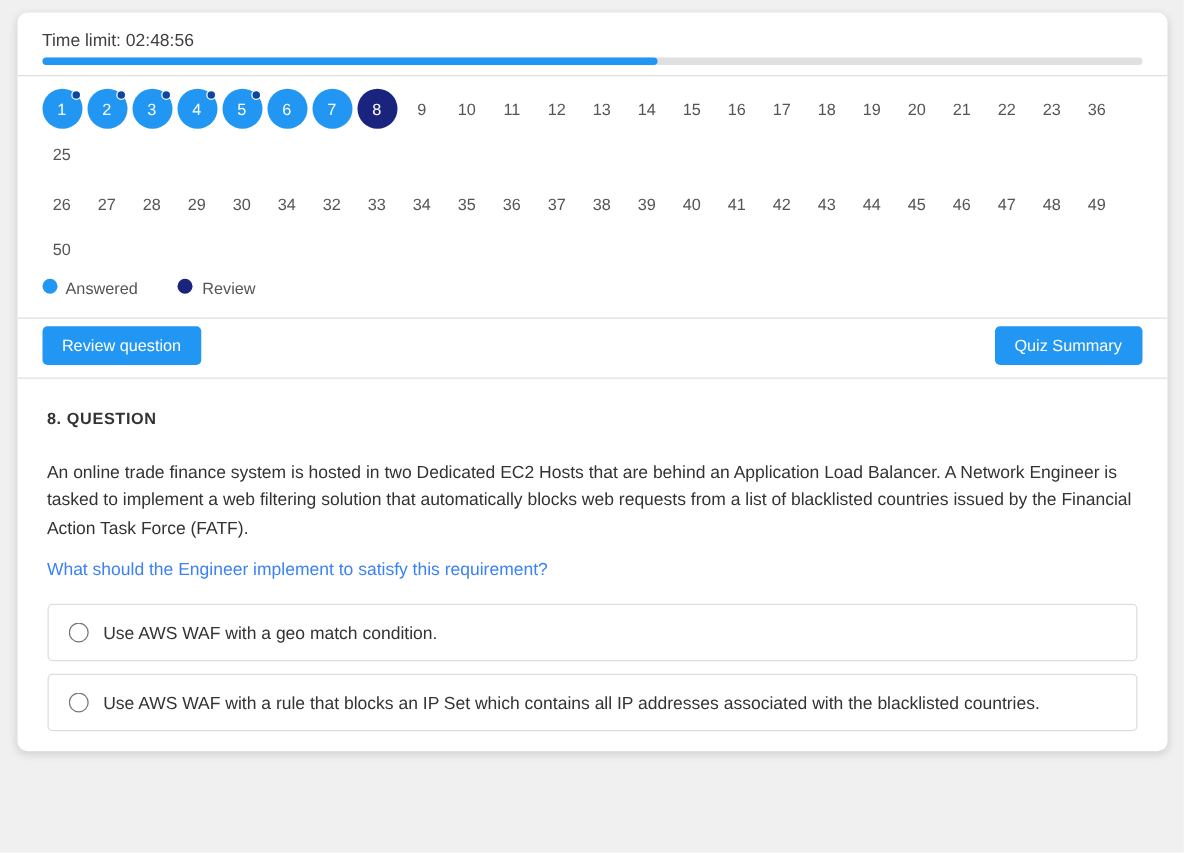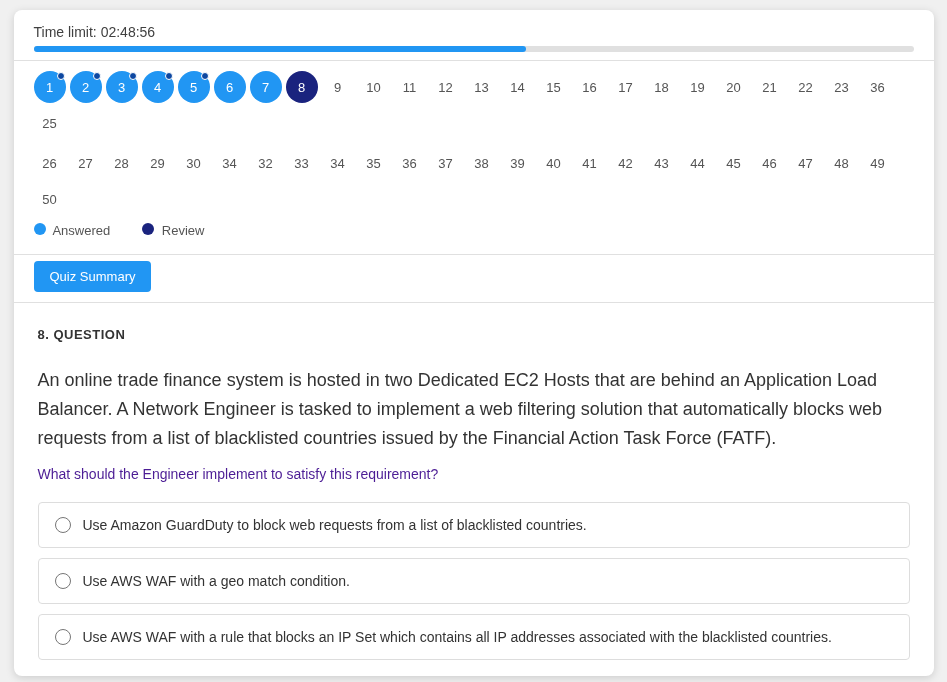--- a/index.html
+++ b/index.html
@@ -17,22 +17,22 @@
     .q-num.answered .review-dot, .q-num.review .review-dot { position: absolute; top: 1px; right: 1px; width: 8px; height: 8px; border-radius: 50%; background: #1a237e; border: 1.5px solid #fff; }
     .legend { display: flex; gap: 32px; align-items: center; margin-bottom: 6px; font-size: 13px; color: #555; }
     .legend-dot { width: 12px; height: 12px; border-radius: 50%; display: inline-block; margin-right: 4px; }
     .legend-answered { background: #2196F3; }
     .legend-review { background: #1a237e; }
     .action-bar { display: flex; justify-content: space-between; align-items: center; padding: 6px 20px 10px 20px; border-bottom: 1px solid #e0e0e0; }
     .btn-review { background: #2196F3; color: #fff; border: none; border-radius: 4px; padding: 8px 16px; font-size: 13px; cursor: pointer; }
     .btn-quiz-summary { background: #2196F3; color: #fff; border: none; border-radius: 4px; padding: 8px 16px; font-size: 13px; cursor: pointer; }
     .question-section { padding: 24px 24px 16px 24px; }
     .question-label { font-size: 13px; font-weight: 700; color: #333; margin-bottom: 24px; letter-spacing: 0.5px; }
-    .question-text { font-size: 18px; color: #333; line-height: 1.6; margin-bottom: 14px; }
-    .question-sub { font-size: 14px; color: #4c1d95; margin-bottom: 20px; }
+    .question-text { font-size: 14px; color: #333; line-height: 1.6; margin-bottom: 14px; }
+    .question-sub { font-size: 14px; color: #3b82f6; margin-bottom: 20px; }
     .options { display: flex; flex-direction: column; gap: 10px; }
     .option { display: flex; align-items: center; border: 1px solid #ddd; border-radius: 4px; padding: 14px 16px; font-size: 14px; color: #333; cursor: pointer; gap: 12px; }
     .option input[type=radio] { width: 16px; height: 16px; accent-color: #2196F3; flex-shrink: 0; cursor: pointer; }
   </style>
 </head>
 <body>
 
 <div class="container">
 
   <div class="timer-bar">
@@ -103,32 +103,29 @@
         <span>Answered</span>
       </span>
       <span>
         <span class="legend-dot legend-review"></span>
         <span>Review</span>
       </span>
     </div>
   </div>
 
   <div class="action-bar">
+    <button class="btn-review">Review question</button>
     <button class="btn-quiz-summary">Quiz Summary</button>
   </div>
 
   <div class="question-section">
     <div class="question-label">8. QUESTION</div>
     <div class="question-text">An online trade finance system is hosted in two Dedicated EC2 Hosts that are behind an Application Load Balancer. A Network Engineer is tasked to implement a web filtering solution that automatically blocks web requests from a list of blacklisted countries issued by the Financial Action Task Force (FATF).</div>
     <div class="question-sub">What should the Engineer implement to satisfy this requirement?</div>
     <div class="options" id="options-container">
-        <div class="option">
-          <input type="radio" name="question-option" id="opt1" style="">
-          <label for="opt1" style="cursor: pointer; flex: 1 1 0%;">Use Amazon GuardDuty to block web requests from a list of blacklisted countries.</label>
-        </div>
         <div class="option">
           <input type="radio" name="question-option" id="opt2" style="">
           <label for="opt2" style="cursor: pointer; flex: 1 1 0%;">Use AWS WAF with a geo match condition.</label>
         </div>
         <div class="option">
           <input type="radio" name="question-option" id="opt4" style="">
           <label for="opt4" style="cursor: pointer; flex: 1 1 0%;">Use AWS WAF with a rule that blocks an IP Set which contains all IP addresses associated with the blacklisted countries.</label>
         </div>
       </div>
   </div>

